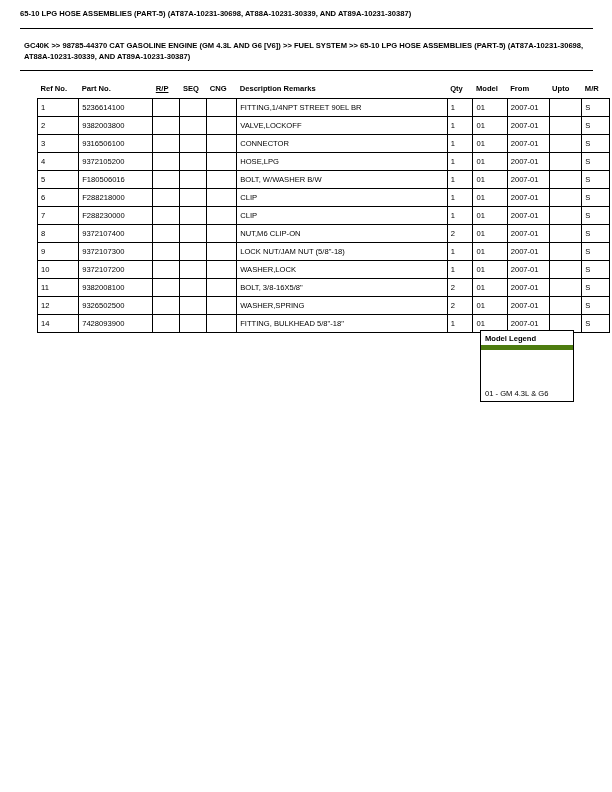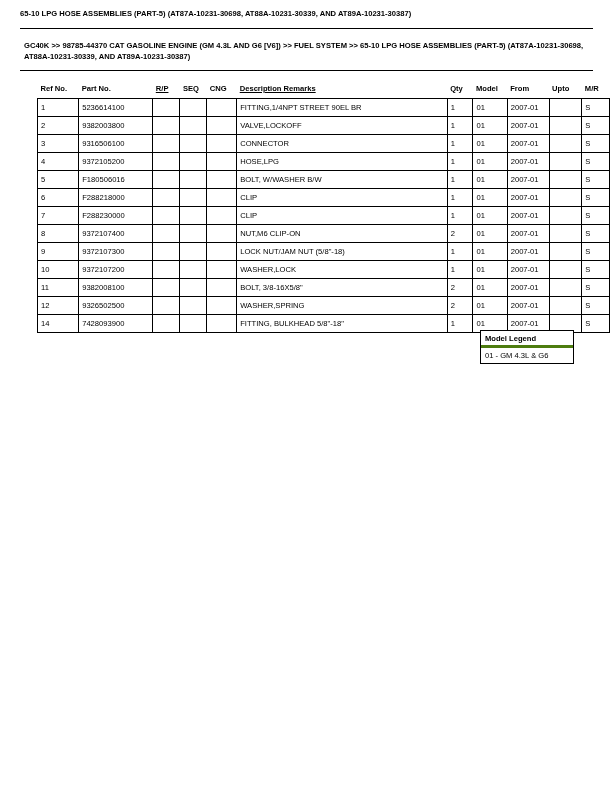--- a/index.html
+++ b/index.html
@@ -81,38 +81,39 @@
   .c-desc  { width: 240px; }
   .c-qty   { width: 22px; text-align: left; }
   .c-model { width: 30px; }
   .c-from  { width: 38px; }
   .c-upto  { width: 30px; margin-left: 9px; }
   .c-mr    { width: 24px; }
 
   thead .c-qty, thead .c-model, thead .c-from, thead .c-upto, thead .c-mr {
     text-align: left;
   }
-  thead .c-desc { padding-left: 5px; text-decoration: underline; }
+  thead .c-desc { padding-left: 5px; }
 
   .legend {
     position: absolute;
     left: 480px;
     top: 330px;
     width: 92px;
     border: 1px solid #000;
     font-size: 7.6px;
     background: #fff;
   }
   .legend-title {
     font-weight: bold;
     padding: 3px 4px 2px 4px;
-    border-bottom: 3px solid #4d7c0f;
+    border-bottom: 5px solid #4d7c0f;
   }
   .legend-body {
     padding: 3px 4px 3px 4px;
+    margin-top: 36px;
   }
 </style>
 </head>
 <body>
 
 <div class="page">
 
   <div class="doc-title">65-10 LPG HOSE ASSEMBLIES (PART-5) (AT87A-10231-30698, AT88A-10231-30339, AND AT89A-10231-30387)</div>
 
   <div class="rule rule-top"></div>

